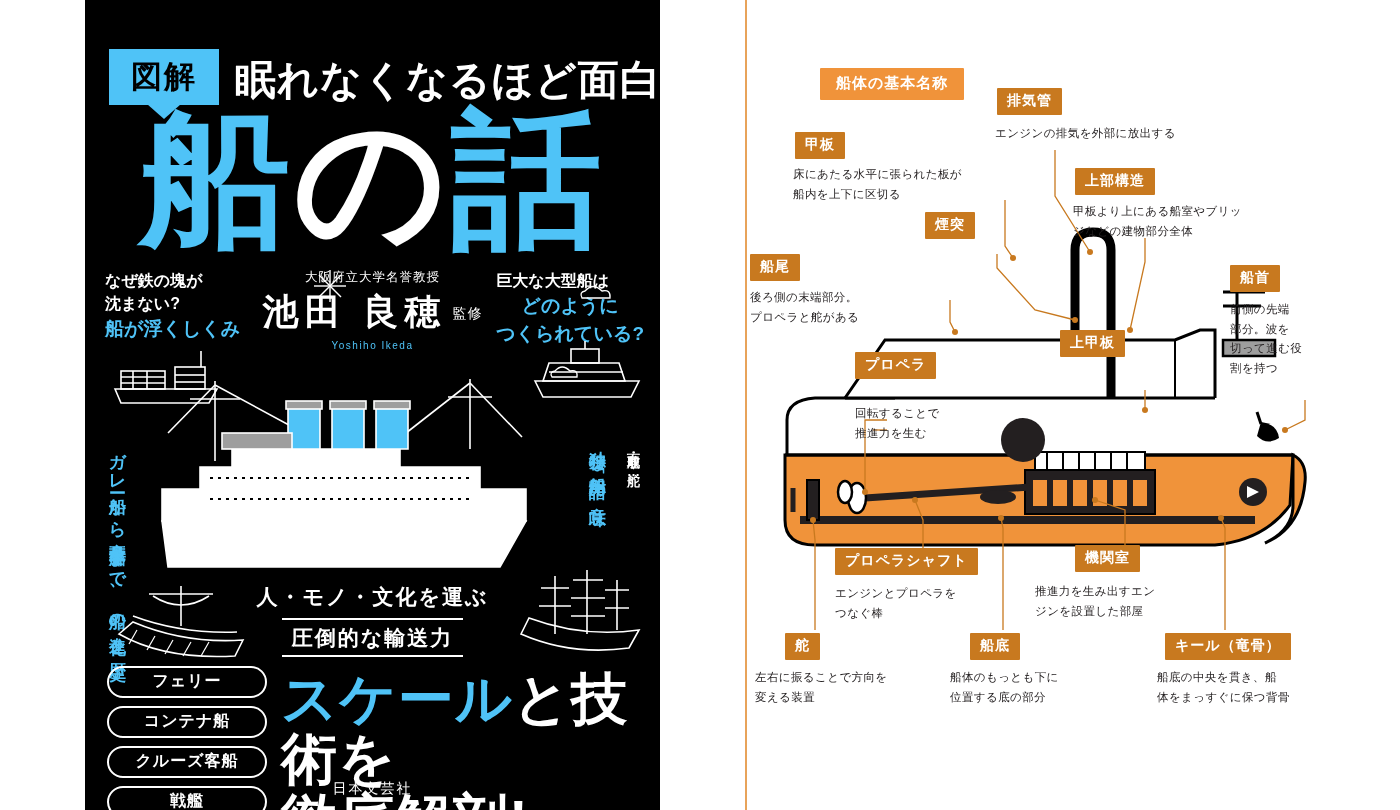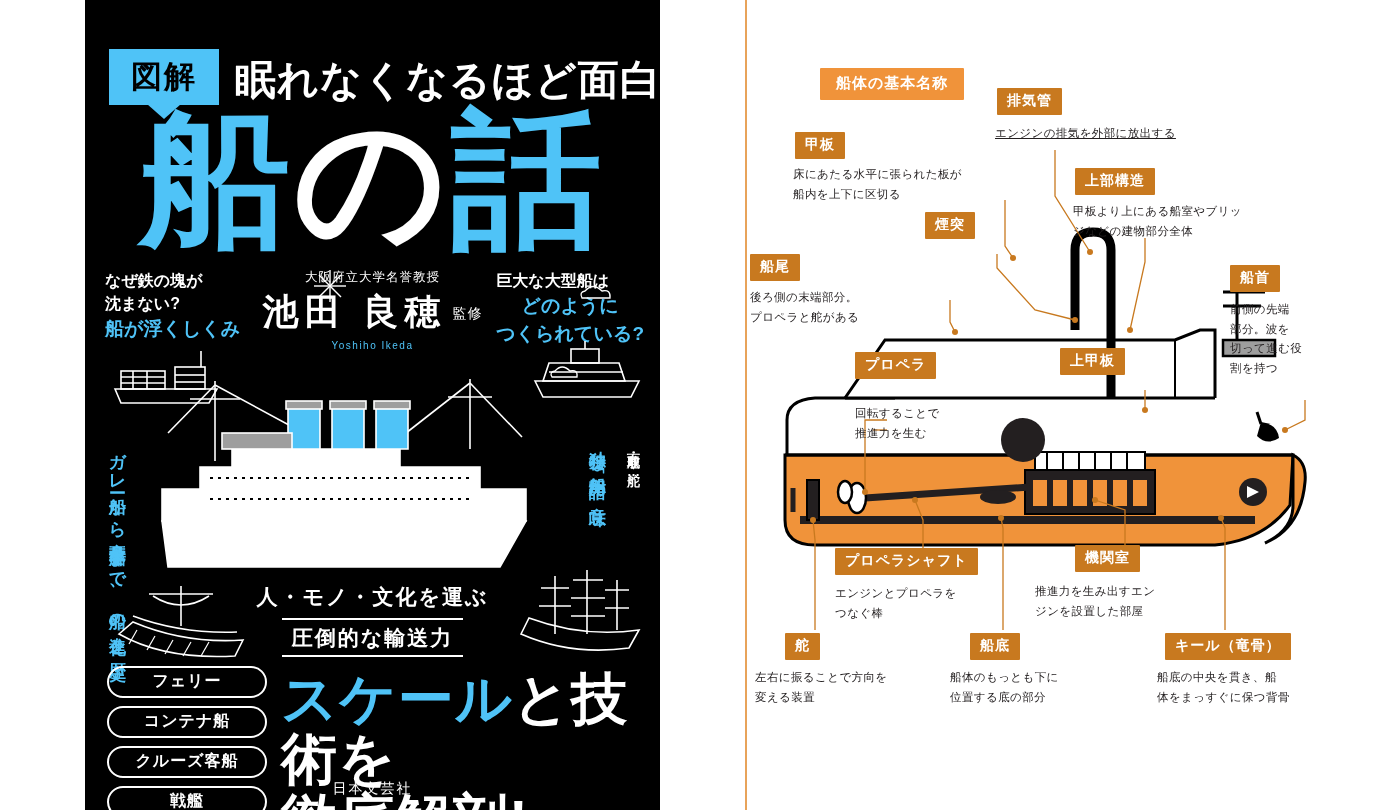--- a/index.html
+++ b/index.html
@@ -528,39 +528,39 @@
       </g>
     </svg>
 
     <div class="label title-chip" style="left:30px; top:68px;margin-left:45px;">船体の基本名称</div>
 
     <div class="label" style="left:50px; top:132px;">甲板</div>
     <div class="desc" style="left:48px; top:165px; width:215px; white-space:pre-line;">床にあたる水平に張られた板が
 船内を上下に区切る</div>
 
     <div class="label" style="left:252px; top:88px;">排気管</div>
-    <div class="desc" style="left:250px; top:124px; width:230px; white-space:pre-line;text-decoration:underline;">エンジンの排気を外部に放出する</div>
+    <div class="desc" style="left:250px; top:124px; width:230px; white-space:pre-line;">エンジンの排気を外部に放出する</div>
 
     <div class="label" style="left:330px; top:168px;">上部構造</div>
     <div class="desc" style="left:328px; top:202px; width:215px; white-space:pre-line;">甲板より上にある船室やブリッ
 ジなどの建物部分全体</div>
 
     <div class="label" style="left:180px; top:212px;">煙突</div>
 
     <div class="label" style="left:5px; top:254px;">船尾</div>
     <div class="desc" style="left:5px; top:288px; width:200px; white-space:pre-line;">後ろ側の末端部分。
 プロペラと舵がある</div>
 
     <div class="label" style="left:485px; top:265px;">船首</div>
     <div class="desc" style="left:485px; top:300px; width:96px; white-space:pre-line;">前側の先端
 部分。波を
 切って進む役
 割を持つ</div>
 
-    <div class="label" style="left:315px; top:348px;">上甲板</div>
+    <div class="label" style="left:315px; top:330px;">上甲板</div>
 
     <div class="label" style="left:110px; top:352px;">プロペラ</div>
     <div class="desc" style="left:110px; top:404px; width:150px; white-space:pre-line;">回転することで
 推進力を生む</div>
 
     <div class="label" style="left:90px; top:548px;">プロペラシャフト</div>
     <div class="desc" style="left:90px; top:584px; width:180px; white-space:pre-line;">エンジンとプロペラを
 つなぐ棒</div>
 
     <div class="label" style="left:330px; top:545px;">機関室</div>

